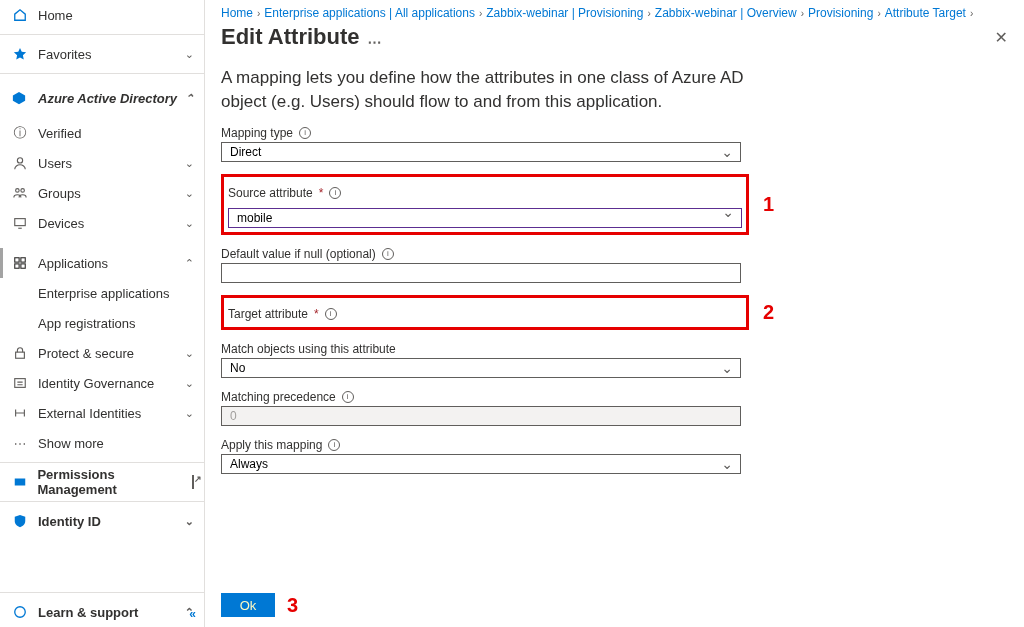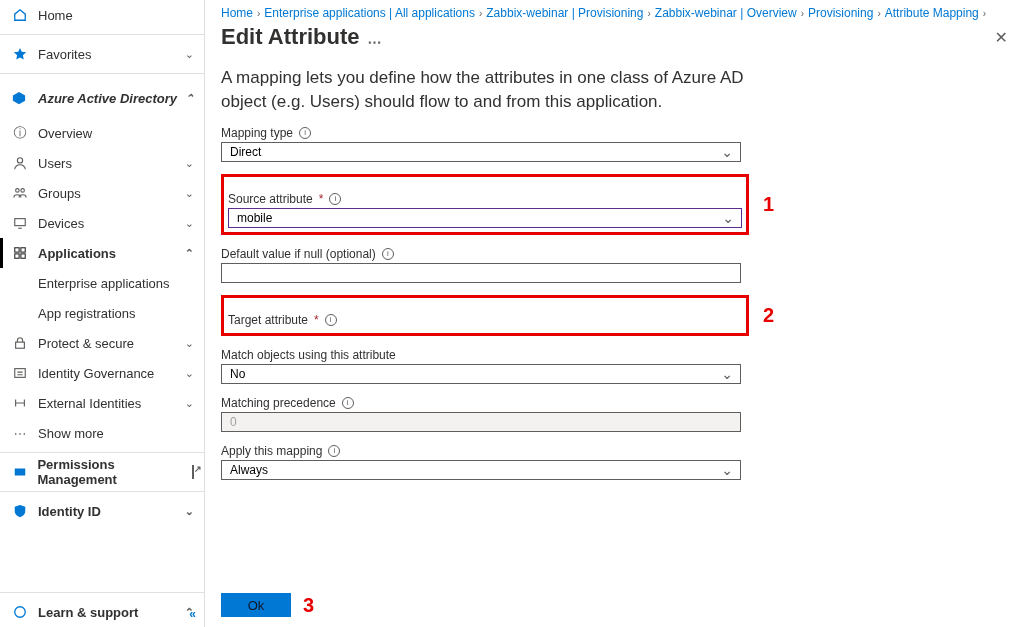--- a/index.html
+++ b/index.html
@@ -32,21 +32,21 @@
   width: 16px;
   height: 16px;
   display: flex;
   align-items: center;
   justify-content: center;
   margin-right: 10px;
   color: #605e5c;
 }
 .nav-item.accent .icon { color: #0078d4; }
 .nav-item.sub { padding-left: 38px; }
-.nav-item.active { border-left: 3px solid #000000; padding-left: 9px; font-weight: 700; }
+.nav-item.active { border-left: 3px solid #a3a3a3; padding-left: 9px; font-weight: 400; margin-top: 10px; }
 .nav-item .chev {
   margin-left: auto;
   color: #605e5c;
   font-size: 11px;
 }
 .separator {
   height: 1px;
   background: #e1dfdd;
   margin: 4px 0;
 }
@@ -157,50 +157,50 @@
   content: "⌄";
   position: absolute;
   right: 8px;
   top: 2px;
   font-size: 14px;
   color: #605e5c;
   pointer-events: none;
 }
 .highlight-box {
   border: 3px solid #e60000;
-  padding: 15px 4px 4px;
+  padding: 9px 4px 4px;
   margin-bottom: 12px;
   max-width: 528px;
   position: relative;
 }
 .highlight-box .field { margin-bottom: 0; max-width: 100%; }
 .highlight-box .select-wrap, .highlight-box select, .highlight-box input { width: 100%; }
 .callout {
   position: absolute;
   right: -28px;
   top: 50%;
   transform: translateY(-50%);
   font-size: 20px;
   font-weight: 700;
   color: #e60000;
 }
-.dropdown-purple { border-color: #5c2e91 !important; }
+.dropdown-purple { border-color: #5c2e91 !important; margin-top: 6px; }
 .footer {
   margin-top: auto;
   padding: 10px 0;
   display: flex;
   align-items: center;
   gap: 12px;
 }
 .btn-primary {
   background: #0078d4;
-  color: #0f172a;
+  color: #fef9c3;
   border: none;
   height: 24px;
-  width: 70px;
+  width: 54px;
   font-size: 13px;
   cursor: pointer;
 }
 .callout-inline {
   font-size: 20px;
   font-weight: 700;
   color: #e60000;
 }
 .ext-icon {
   width: 12px;
@@ -244,21 +244,21 @@
     <span class="icon">
         <svg width="14" height="14" viewBox="0 0 16 16">
           <path fill="#0078d4" d="M8 1l7 4v6l-7 4-7-4V5z"></path>
         </svg>
       </span>
     <span>Azure Active Directory</span>
     <span class="chev">⌃</span>
   </div>
   <div class="nav-item">
     <span class="icon">ⓘ</span>
-    <span>Overview</span>
+    <span>Verified</span>
   </div>
   <div class="nav-item">
     <span class="icon">
         <svg width="14" height="14" viewBox="0 0 16 16" fill="none" stroke="#605e5c" stroke-width="1.3">
           <circle cx="8" cy="5" r="3"></circle>
           <path d="M2 15c0-3 3-5 6-5s6 2 6 5"></path>
         </svg>
       </span>
     <span>Users</span>
     <span class="chev">⌄</span>
@@ -375,21 +375,21 @@
     <span>Home</span>
       <span class="sep">›</span>
     <span>Enterprise applications | All applications</span>
       <span class="sep">›</span>
     <span>Zabbix-webinar | Provisioning</span>
       <span class="sep">›</span>
     <span>Zabbix-webinar | Overview</span>
       <span class="sep">›</span>
     <span>Provisioning</span>
       <span class="sep">›</span>
-    <span>Attribute Mapping</span>
+    <span>Attribute Target</span>
       <span class="sep">›</span>
   </div>
 
   <h1>
     <span>Edit Attribute</span>
     <span class="more">⋯</span>
   </h1>
   <span class="close-x">✕</span>
 
   <p class="desc">A mapping lets you define how the attributes in one class of Azure AD object (e.g. Users) should flow to and from this application.</p>

